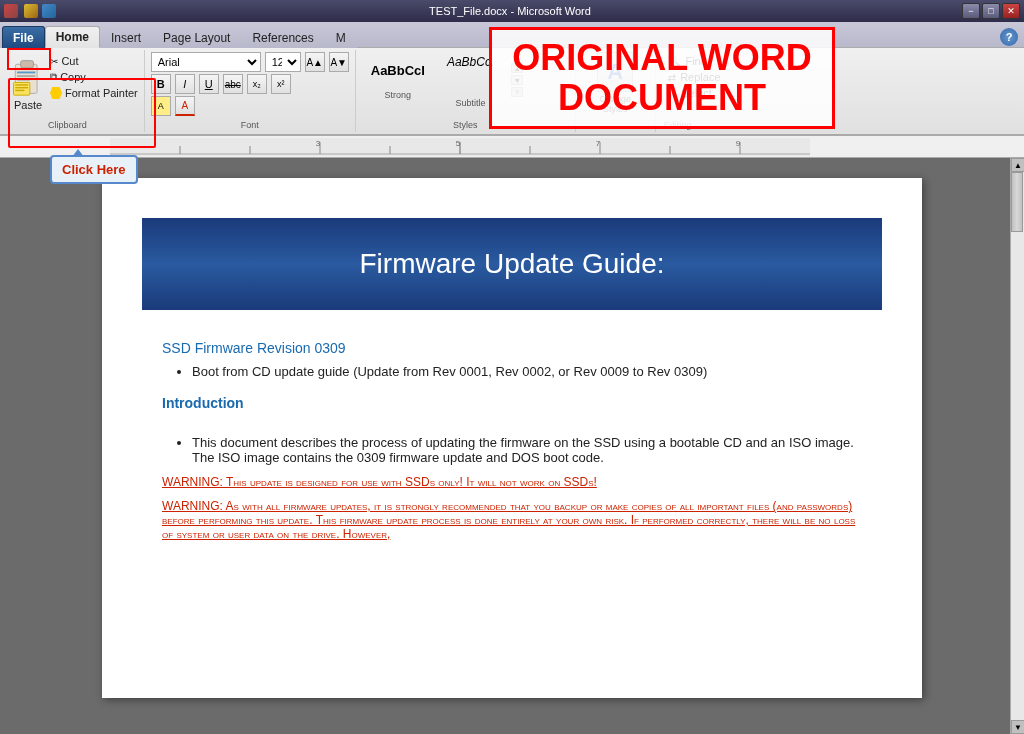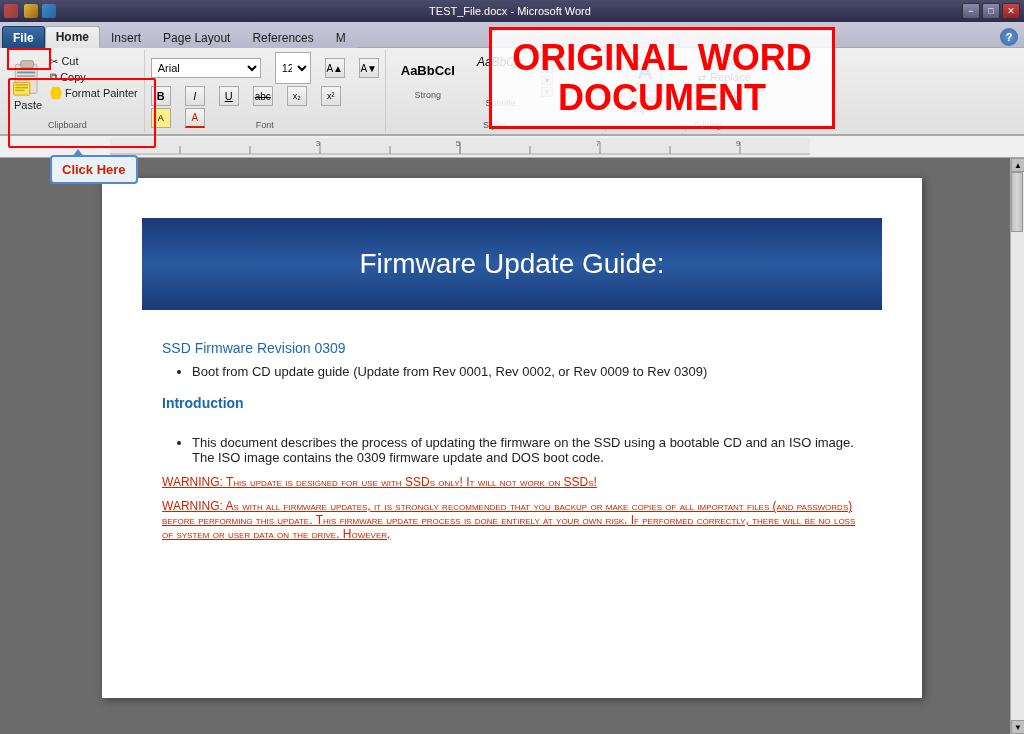--- a/index.html
+++ b/index.html
@@ -130,33 +130,33 @@
       display: flex;
       flex-direction: column;
       padding: 2px 6px;
       border-right: 1px solid #ccc;
       position: relative;
       min-width: 180px;
     }
     .font-row1, .font-row2, .font-row3 {
       display: flex;
       align-items: center;
-      gap: 14px;
+      gap: 4px;
       margin-bottom: 2px;
     }
     .font-select {
       height: 20px;
       font-size: 11px;
       border: 1px solid #aaa;
       background: white;
       padding: 0 2px;
       width: 110px;
     }
     .font-size-select {
-      height: 32px;
+      height: 20px;
       font-size: 11px;
       border: 1px solid #aaa;
       background: white;
       padding: 0 2px;
       width: 36px;
     }
     .font-btn {
       height: 20px; width: 20px;
       font-size: 11px;
       border: 1px solid #aaa;

